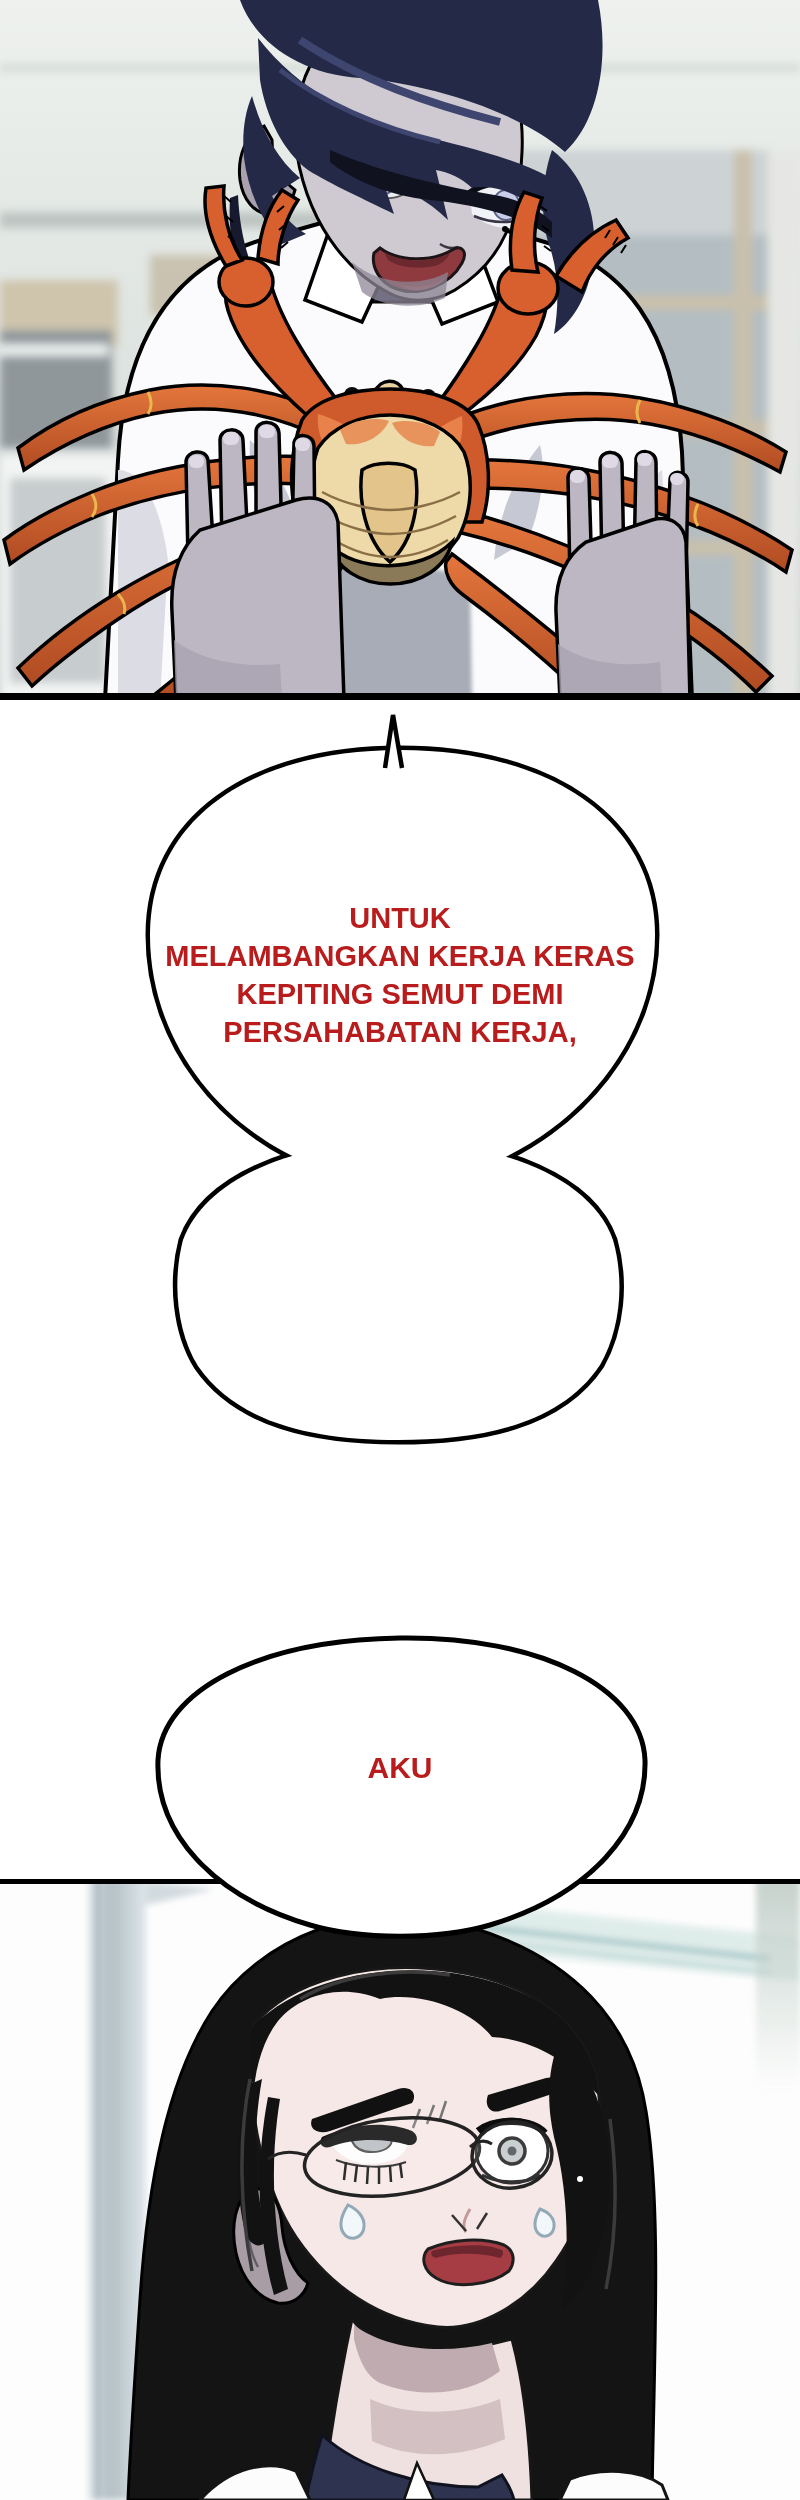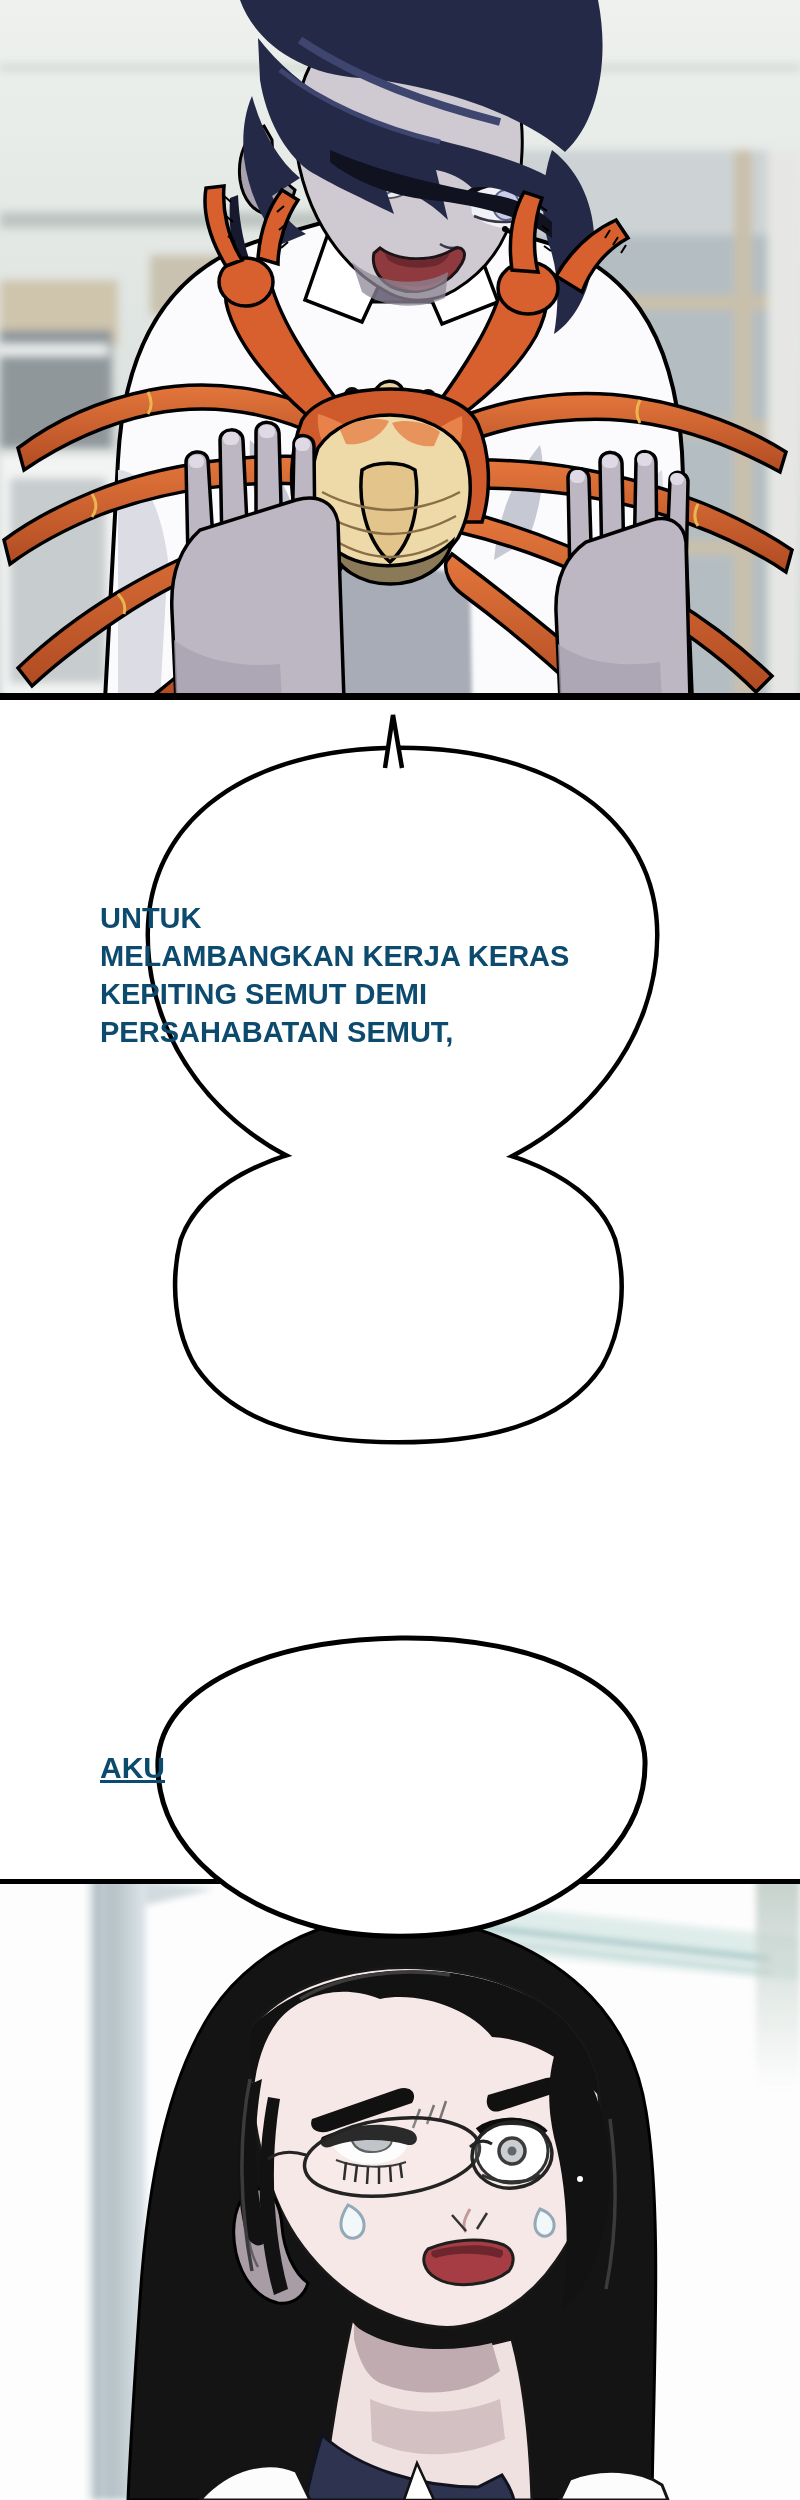--- a/index.html
+++ b/index.html
@@ -1,25 +1,25 @@
 <!DOCTYPE html>
 <html><head>
 <meta charset="utf-8">
 <style>
   html,body{margin:0;padding:0;background:#ffffff;}
   .page{position:relative;width:800px;height:2500px;background:#ffffff;overflow:hidden;
         font-family:"Liberation Sans","DejaVu Sans",sans-serif;}
   .abs{position:absolute;}
   svg{display:block;}
-  .bubble-text{position:absolute;text-align:left;color:#0c4a6e;font-weight:bold;
+  .bubble-text{position:absolute;text-align:center;color:#b91c1c;font-weight:bold;
                font-family:"Liberation Sans","DejaVu Sans",sans-serif;z-index:6;
                letter-spacing:0px;}
   .bt1{left:100px;top:899px;width:600px;font-size:29px;line-height:38px;}
   .bt2{left:100px;top:1269px;width:600px;font-size:31px;line-height:38px;}
-  .bt3{left:100px;top:1747px;width:600px;font-size:30px;line-height:42px;text-decoration:underline;}
+  .bt3{left:100px;top:1747px;width:600px;font-size:30px;line-height:42px;}
   .z1{z-index:1}.z2{z-index:2}.z3{z-index:3}
 </style>
 </head>
 <body>
 
 <div class="page">
 
   <svg class="abs z1" style="left:0;top:0" width="800" height="700" viewBox="0 0 800 700">
     <defs>
       <linearGradient id="wall" x1="0" y1="0" x2="0" y2="1">
@@ -220,21 +220,21 @@
       <path d="M150,935 C150,820 250,750 400,750 C550,750 655,820 655,935 C655,1040 580,1130 480,1168 C430,1186 370,1186 320,1168 C222,1132 150,1042 150,935 Z" fill="#fff" stroke="none"></path>
       <path d="M183,1240 C205,1180 290,1142 398,1142 C505,1142 592,1180 613,1240 C625,1282 620,1330 600,1365 C560,1425 480,1440 398,1440 C315,1440 238,1424 198,1366 C177,1332 172,1282 183,1240 Z" fill="#fff" stroke="none"></path>
       <path d="M385,768 L393,715 L402,768" fill="#fff" stroke="#000" stroke-width="4.5" stroke-linejoin="miter"></path>
     </g>
   </svg>
 
   <div class="bubble-text bt1">
     <div>UNTUK</div>
     <div>MELAMBANGKAN KERJA KERAS</div>
     <div>KEPITING SEMUT DEMI</div>
-    <div>PERSAHABATAN SEMUT,</div>
+    <div>PERSAHABATAN KERJA,</div>
   </div>
 
   <svg class="abs z1" style="left:0;top:1879px" width="800" height="621" viewBox="0 0 800 621">
     <defs>
       <linearGradient id="barG" x1="0" y1="0" x2="1" y2="0">
         <stop offset="0" stop-color="#dde5e9"></stop>
           <stop offset="0.45" stop-color="#b6c2c8"></stop>
         <stop offset="1" stop-color="#dfe7ea"></stop>
       </linearGradient>
       <linearGradient id="fadeG" x1="0" y1="0" x2="0" y2="1">

